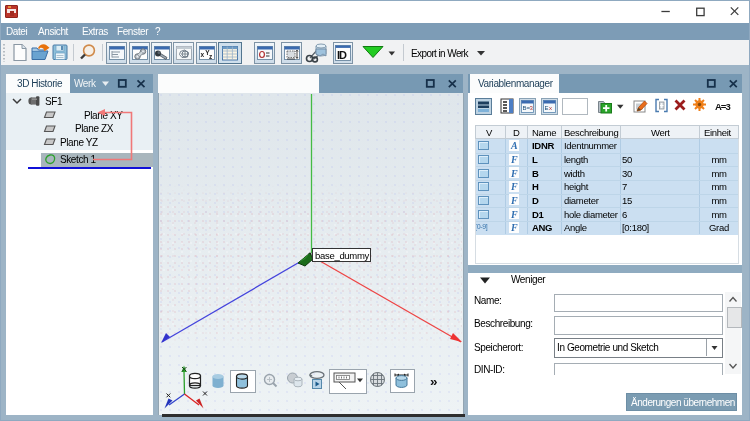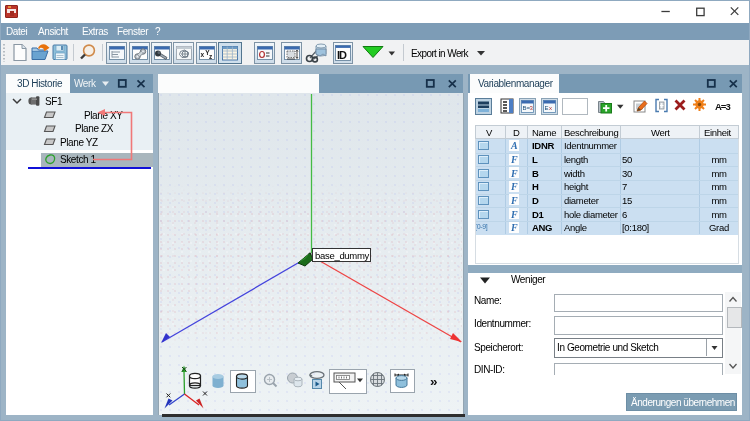--- a/index.html
+++ b/index.html
@@ -458,21 +458,21 @@
   </div>
 
   <div class="abs" style="left:467px;top:264px;width:274px;height:8px;background:#8fabc0;"></div>
   <div id="varform" class="abs" style="left:0;top:0;">
     <svg class="abs" style="left:478px;top:275px;" width="12" height="9">
         <path d="M1 1.5 l10 0 l-5 6 z" fill="#222"></path>
       </svg>
     <div class="abs t10" style="left:498px;top:273px;margin-left:12px;">Weniger</div>
     <div class="abs t10" style="left:473px;top:294px;">Name:</div>
     <div class="abs" style="left:553px;top:293px;width:167px;height:16px;border:1px solid #a5adb4;background:#fff;"></div>
-    <div class="abs t10" style="left:473px;top:317px;">Identnummer:</div>
+    <div class="abs t10" style="left:473px;top:317px;">Beschreibung:</div>
     <div class="abs" style="left:553px;top:315px;width:167px;height:17px;border:1px solid #a5adb4;background:#fff;"></div>
     <div class="abs t10" style="left:473px;top:341px;">Speicherort:</div>
     <div class="abs" style="left:553px;top:337px;width:167px;height:18px;border:1px solid #787f86;background:#fff;"></div>
     <div class="abs t10" style="left:556px;top:341px;">In Geometrie und Sketch</div>
     <div class="abs" style="left:705px;top:338px;width:1px;height:17px;background:#9aa1a8;"></div>
     <svg class="abs" style="left:706px;top:338px;" width="15" height="17">
         <path d="M4.5 7 l6 0 l-3 4 z" fill="#333"></path>
       </svg>
     <div class="abs t10" style="left:473px;top:363px;">DIN-ID:</div>
     <div class="abs" style="left:553px;top:362px;width:167px;height:11px;border:1px solid #a5adb4;border-bottom:none;background:#fff;"></div>

